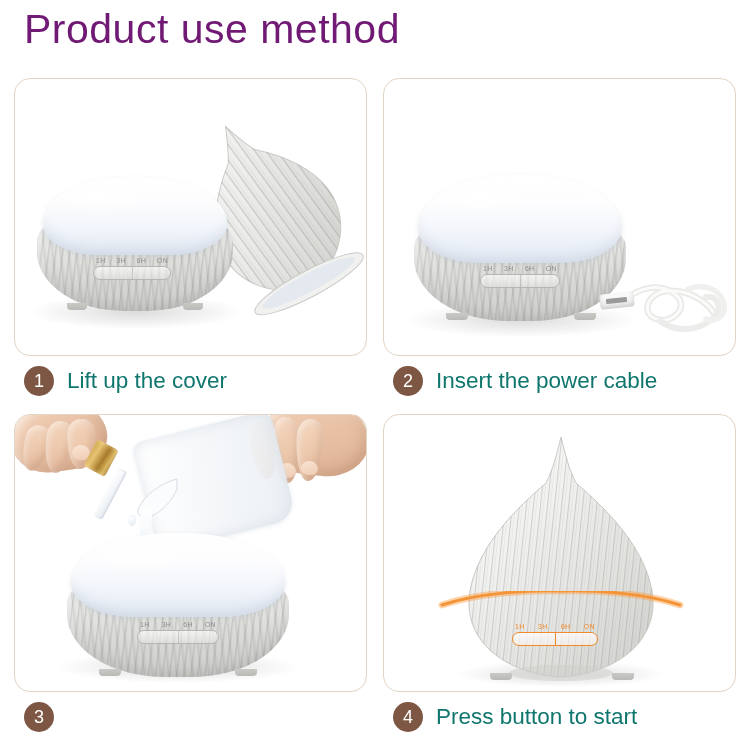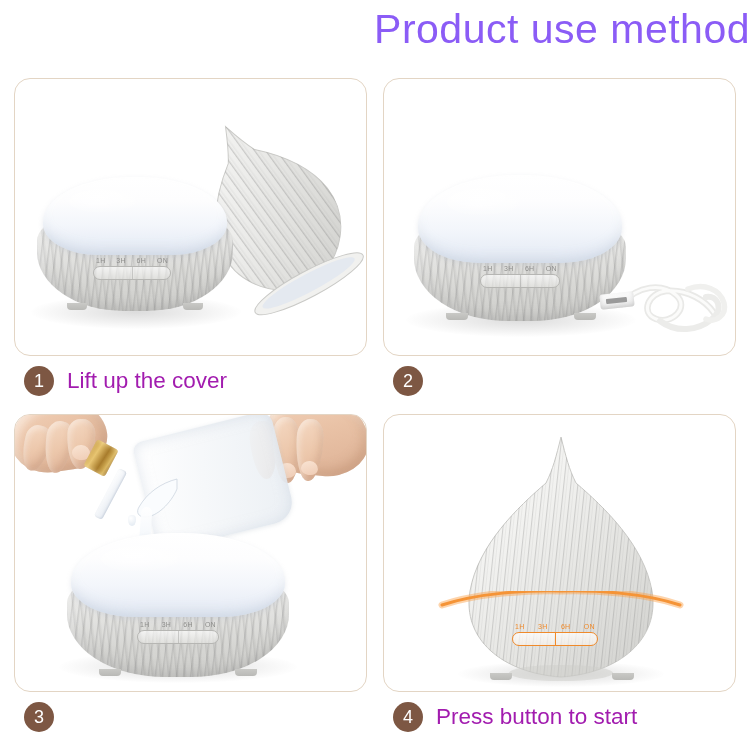--- a/index.html
+++ b/index.html
@@ -19,26 +19,27 @@
     height: 750px;
     background: #ffffff;
   }
 
   
   .page-title {
     position: absolute;
     top: 6px;
     left: 0;
     width: 750px;
-    text-align: right;
+    text-align: left;
     font-size: 41px;
     font-weight: 400;
     letter-spacing: 0.5px;
-    color: #8b5cf6;
+    color: #701a75;
     font-family: "Liberation Sans", sans-serif;
+    padding-left: 24px;
   }
 
   
   .grid {
     position: absolute;
     top: 78px;
     left: 14px;
     width: 722px;
     height: 665px;
   }
@@ -80,21 +81,21 @@
     color: #ffffff;
     font-size: 18px;
     display: flex;
     align-items: center;
     justify-content: center;
     flex: 0 0 auto;
     font-family: "Liberation Sans", sans-serif;
   }
   .caption-text {
     font-size: 22.5px;
-    color: #a21caf;
+    color: #0f766e;
     font-weight: 400;
     white-space: nowrap;
     font-family: "Liberation Sans", sans-serif;
   }
 
   
 
   .scene { position: absolute; inset: 0; }
 
   
@@ -381,20 +382,21 @@
             <path d="M58 72 C74 84 96 82 110 70 C122 60 116 46 104 48" fill="none" stroke="#ececea" stroke-width="6" stroke-linecap="round"></path>
             <path d="M86 40 C102 34 118 40 122 54 C125 66 114 74 104 70" fill="none" stroke="#f0f0ee" stroke-width="5.5" stroke-linecap="round"></path>
           </svg>
           <div class="cable-plug" style="left:216px; top:214px; width:34px; height:15px; transform:rotate(-6deg);"></div>
           <div class="cable-plug-slot" style="left:222px; top:219px; width:21px; height:5px; transform:rotate(-6deg);"></div>
         </div>
       </div>
 
       <div class="caption">
         <div class="badge">2</div>
+        <div class="caption-text">Insert the power cable</div>
       </div>
     </div>
 
     <div class="cell c3">
       <div class="card">
         <div class="scene">
 
           <div>
             <div class="hand" style="left:-4px; top:-14px; width:96px; height:70px; transform:rotate(-8deg);"></div>
             <div class="finger" style="left:8px; top:10px; width:26px; height:46px; transform:rotate(14deg);"></div>

